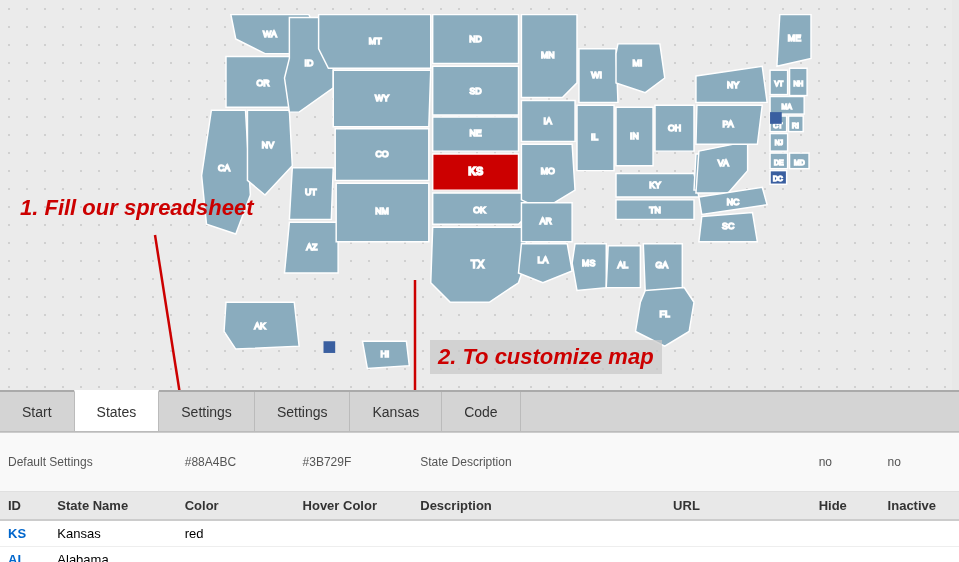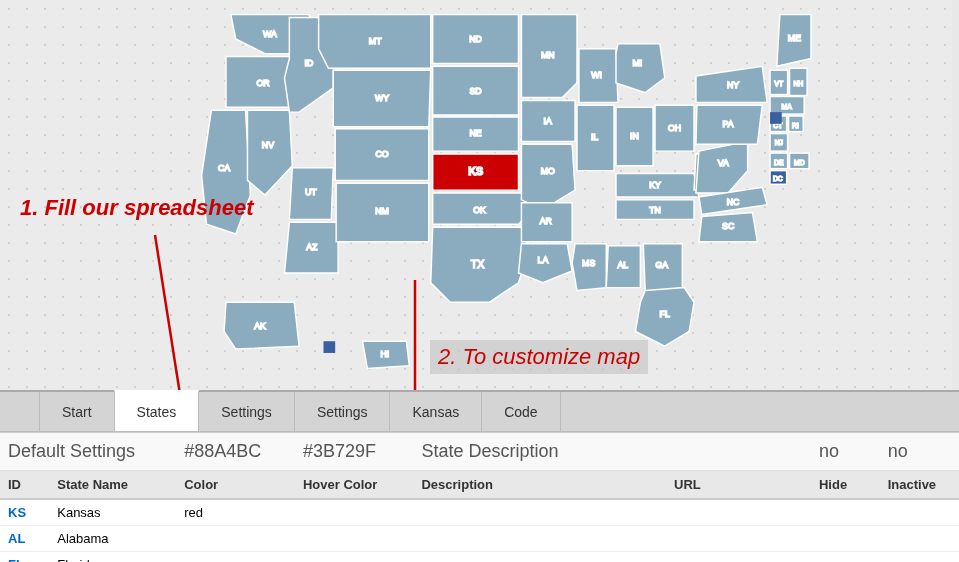--- a/index.html
+++ b/index.html
@@ -49,21 +49,21 @@
       color: #cc0000;
       font-style: italic;
     }
 
     
     .instruction-2 {
       position: absolute;
       top: 340px;
       left: 430px;
       font-size: 22px;
-      font-weight: normal;
+      font-weight: bold;
       color: #cc0000;
       font-style: italic;
       background: rgba(200,200,200,0.7);
       padding: 4px 8px;
     }
 
     
     .arrow-svg {
       position: absolute;
       top: 0;
@@ -78,21 +78,20 @@
       position: absolute;
       top: 390px;
       left: 0;
       width: 959px;
       background: #d4d4d4;
       border-top: 2px solid #aaa;
       border-bottom: 1px solid #bbb;
       display: flex;
       align-items: stretch;
       height: 42px;
-      padding-left: 40px;
     }
 
     .tab {
       padding: 10px 22px;
       cursor: pointer;
       border-right: 1px solid #bbb;
       border-left: 1px solid #bbb;
       margin-left: -1px;
       background: #d4d4d4;
       color: #333;
@@ -118,22 +117,22 @@
       background: #ffffff;
       border-top: 1px solid #ccc;
     }
 
     table {
       width: 100%;
       border-collapse: collapse;
     }
 
     .default-row td {
-      padding: 8px 8px;
-      font-size: 18px;
+      padding: 22px 8px;
+      font-size: 12px;
       color: #555;
       border-bottom: 1px solid #e0e0e0;
       background: #f9f9f9;
     }
 
     .header-row th {
       padding: 6px 8px;
       font-size: 13px;
       font-weight: bold;
       background: #e8e8e8;

